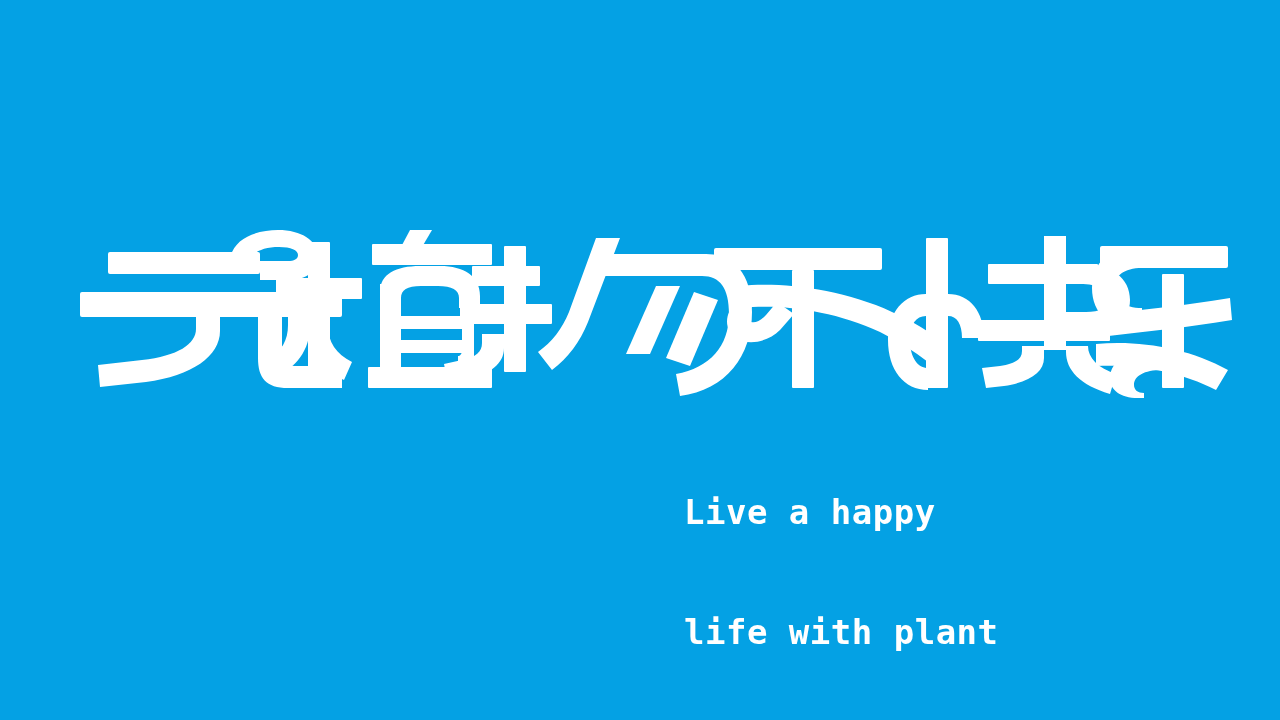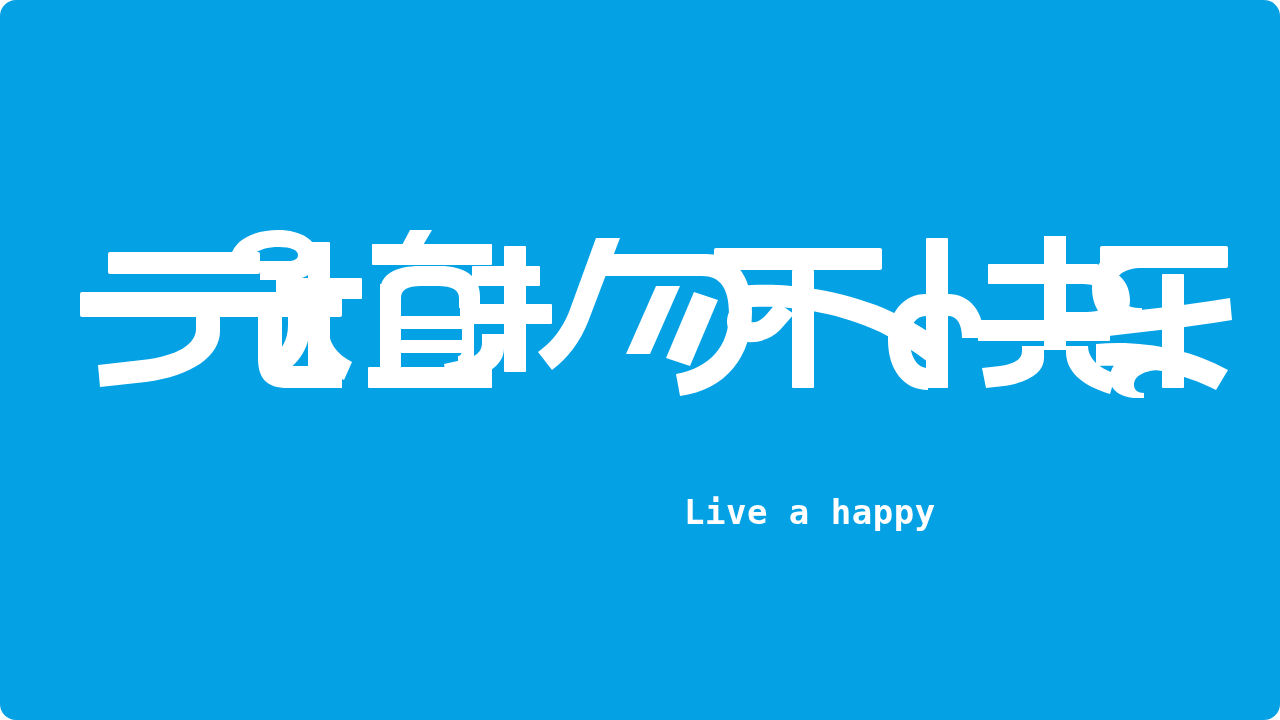--- a/index.html
+++ b/index.html
@@ -10,21 +10,20 @@
     width: 1280px;
     height: 720px;
     overflow: hidden;
     font-family: "DejaVu Sans Mono", monospace;
   }
   #poster {
     position: relative;
     width: 1280px;
     height: 720px;
     background: #04a1e4;
-    border-radius: 16px;
   }
   #title-art {
     position: absolute;
     left: 80px;
     top: 230px;
     width: 1120px;
     height: 168px;
   }
   #title-art svg {
     display: block;
@@ -199,15 +198,16 @@
           <path d="M1082 120 L1082 140 C1064 140 1054 146 1054 155 C1054 160 1058 163 1064 163
                    L1064 168 L1058 168 C1040 168 1030 160 1030 148 C1030 130 1050 120 1082 120 Z"></path>
         </g>
 
       </g>
     </svg>
   </div>
 
   <div id="subtitle" style="color: rgb(255, 255, 255);">
     <span class="sub-line">Live a happy</span>
+    <span class="sub-line">life with plant</span>
   </div>
 
 </div>
 
 </body></html>

